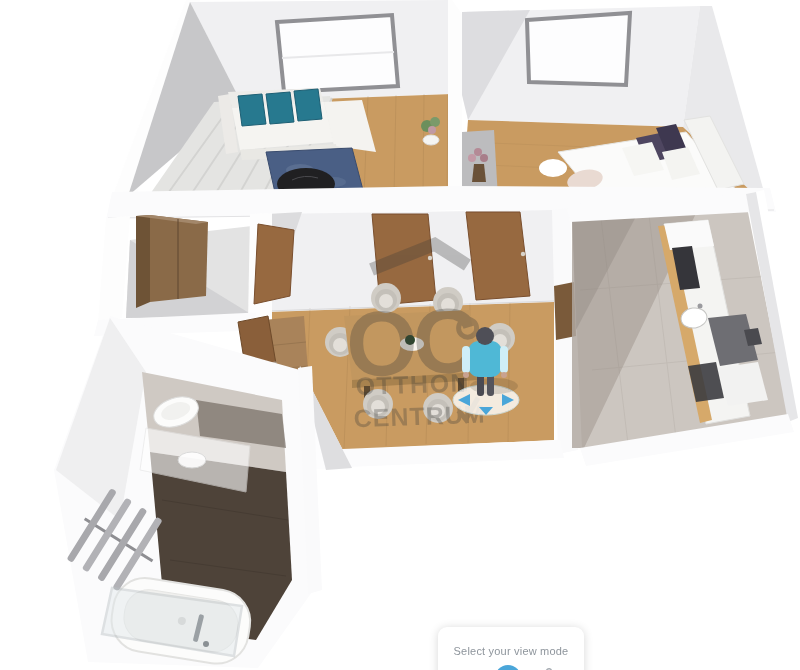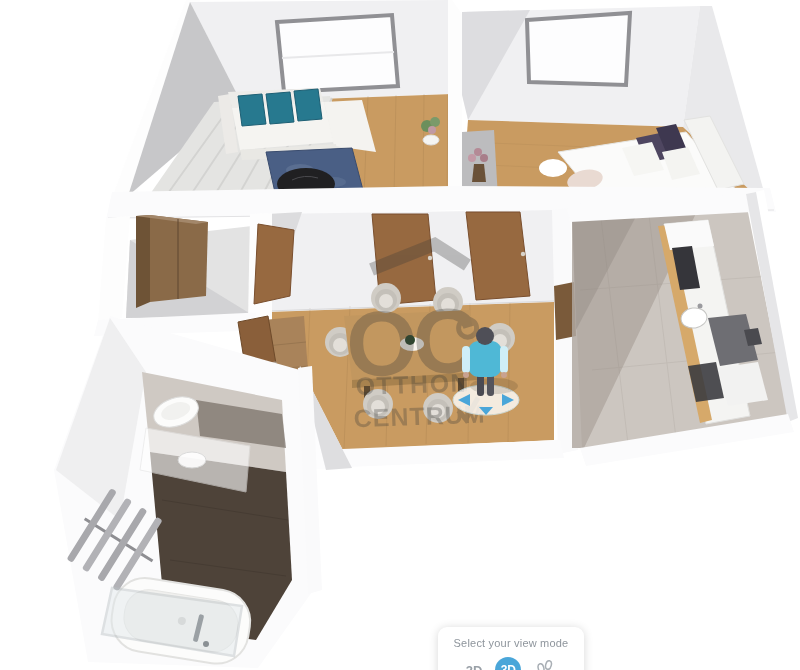--- a/index.html
+++ b/index.html
@@ -7,21 +7,21 @@
     width:800px;height:670px;overflow:hidden;position:relative;
     background:#ffffff;font-family:"Liberation Sans", sans-serif;
   }
   .scene{position:absolute;left:0;top:0;}
   .view-panel{
     position:absolute;left:438px;top:627px;width:134px;
     background:#ffffff;border-radius:9px;
     box-shadow:0 1px 10px rgba(0,0,0,.16);
     padding:10px 6px 16px;text-align:center;
   }
-  .vp-title{font-size:11px;color:var(--panel-text);margin-bottom:8px;letter-spacing:.2px;}
+  .vp-title{font-size:11px;color:var(--panel-text);margin-bottom:8px;letter-spacing:.2px;margin-top:8px;}
   .vp-row{display:flex;align-items:center;justify-content:center;gap:13px;}
   .vp-2d{background:none;border:none;font-size:13px;font-weight:bold;
     color:var(--option-text);cursor:pointer;padding:0;font-family:inherit;}
   .vp-3d{width:26px;height:26px;border-radius:50%;border:none;cursor:pointer;
     background:var(--accent-blue);color:#ffffff;font-size:12px;font-weight:bold;
     display:flex;align-items:center;justify-content:center;font-family:inherit;}
   .vp-walk{background:none;border:none;padding:0;cursor:pointer;line-height:0;}
   text{font-family:"Liberation Sans", sans-serif;}
 </style>
 </head>

